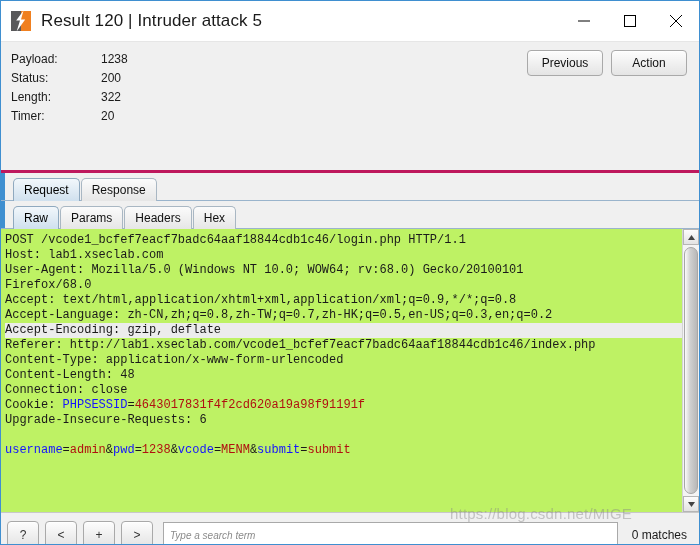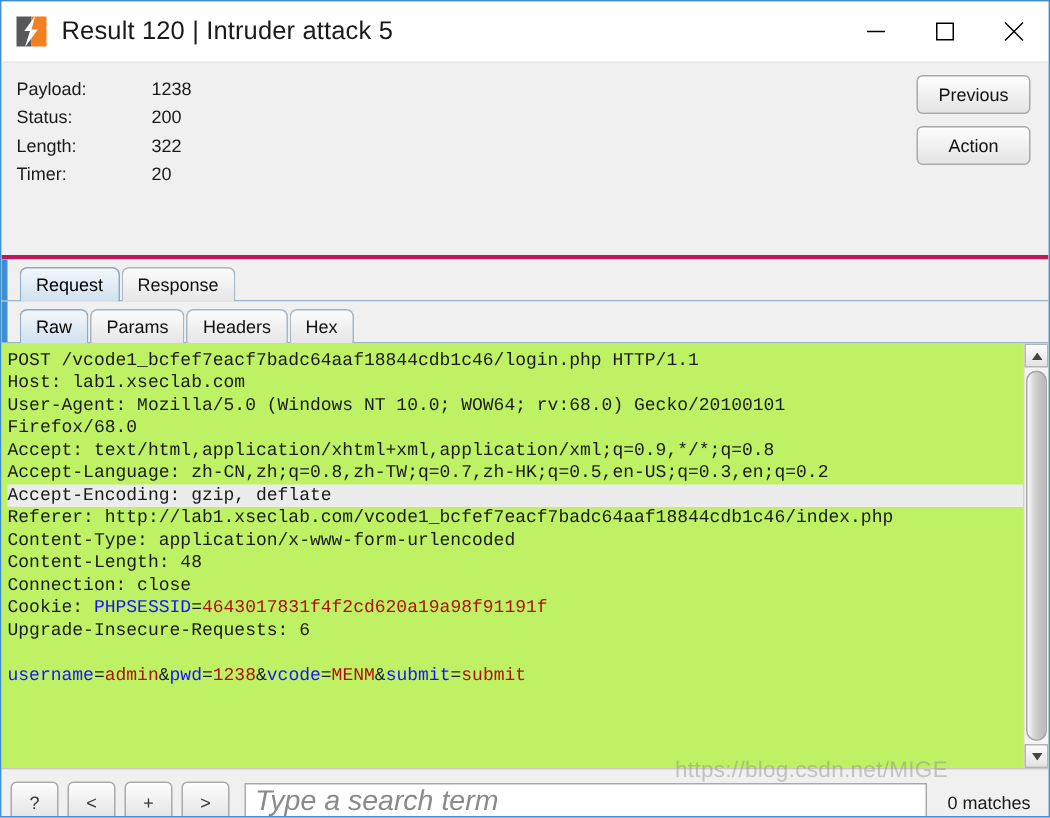--- a/index.html
+++ b/index.html
@@ -90,21 +90,21 @@
     white-space: nowrap;
   }
   .info-label { width: 90px; }
   .info-value { }
 
   .side-buttons {
     position: absolute;
     right: 12px;
     top: 8px;
     display: flex;
-    flex-direction: column;
+    flex-direction: row;
     gap: 8px;
     align-items: stretch;
   }
   .btn {
     font-family: "Liberation Sans", sans-serif;
     font-size: 12px;
     color: #111;
     background: linear-gradient(#fdfdfd, #e4e4e4);
     border: 1px solid #a9a9a9;
     border-radius: 4px;
@@ -259,21 +259,21 @@
     align-items: center;
     padding: 0 6px;
     box-sizing: border-box;
     margin-left: 4px;
     margin-right: 8px;
     overflow: hidden;
   }
   .search-placeholder {
     font-family: "Liberation Sans", sans-serif;
     font-style: italic;
-    font-size: 19px;
+    font-size: 10px;
     color: #8a8a8a;
     white-space: nowrap;
   }
   .matches {
     font-family: "Liberation Sans", sans-serif;
     font-size: 12px;
     color: #1a1a1a;
     white-space: nowrap;
     padding-right: 6px;
   }

